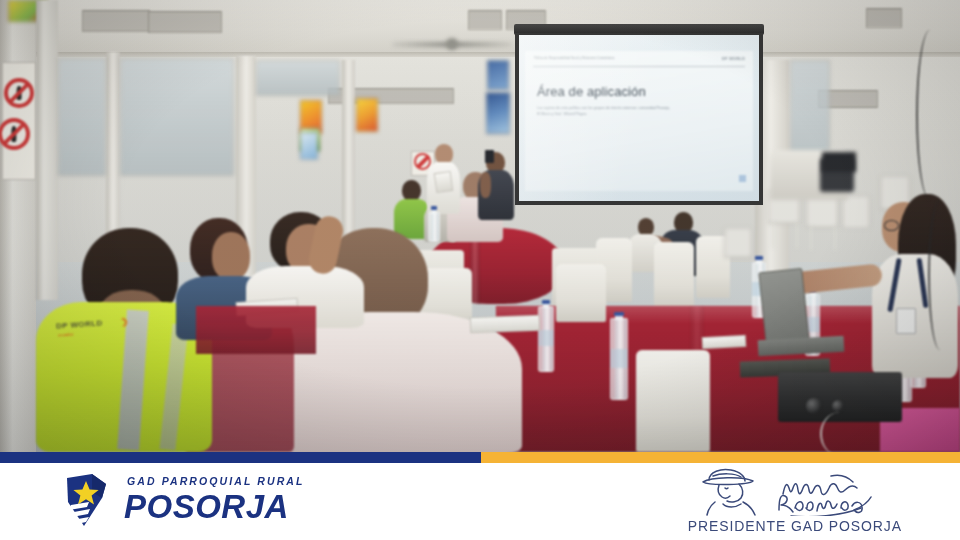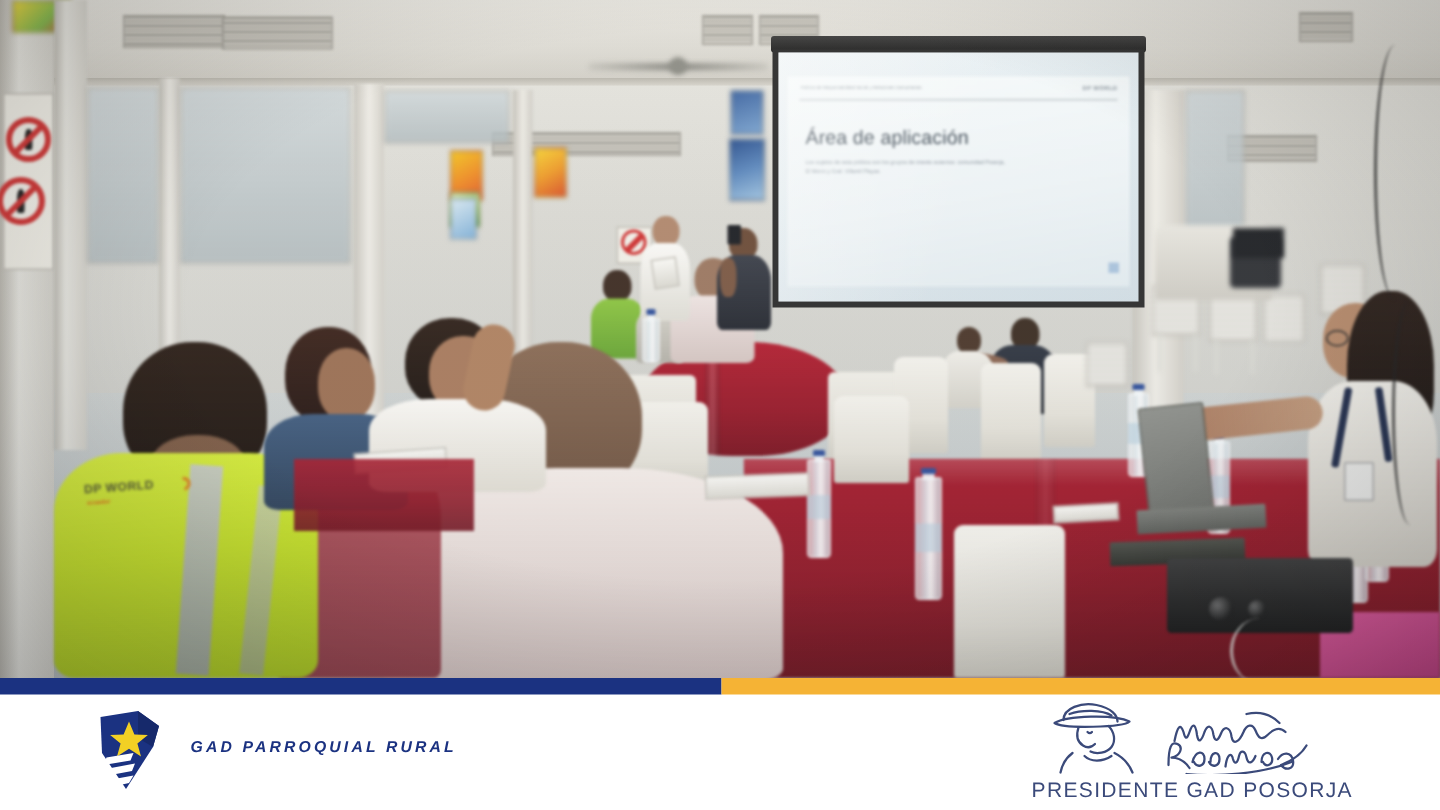--- a/index.html
+++ b/index.html
@@ -605,20 +605,21 @@
       <svg class="shield" viewBox="0 0 52 55">
         <path d="M5 6 L30 2 L44 12 L40 26 L22 54 L6 30 Z" fill="#1b3281"></path>
         <path d="M30 2 L44 12 L40 26 L30 20 Z" fill="#16296b"></path>
         <polygon points="24,9 27.6,17.6 36.6,18 29.6,23.6 32,32.4 24,27.2 16,32.4 18.4,23.6 11.4,18 20.4,17.6" fill="#f2d024"></polygon>
         <path d="M9 33 L27 30 L25 35 L7 38 Z" fill="#ffffff"></path>
         <path d="M12 40 L28 37 L26 42 L10 45 Z" fill="#ffffff"></path>
         <path d="M16 47 L27 45 L24 50 L15 52 Z" fill="#ffffff"></path>
       </svg>
       <div class="brand-text">
         <span class="brand-top">GAD PARROQUIAL RURAL</span>
+        <span class="brand-main">POSORJA</span>
       </div>
     </div>
 
     <div class="president">
       <svg class="signature" viewBox="0 0 200 52">
         <g fill="none" stroke="#3b4a7a" stroke-width="1.5" stroke-linecap="round" stroke-linejoin="round">
 
           <path d="M14 16 C14 8, 26 4, 36 6 C46 8, 50 13, 50 17"></path>
           <path d="M8 18 C16 13, 48 12, 58 17 C54 21, 14 22, 8 18 Z"></path>
           <path d="M18 12 C26 9, 40 9, 46 13"></path>

